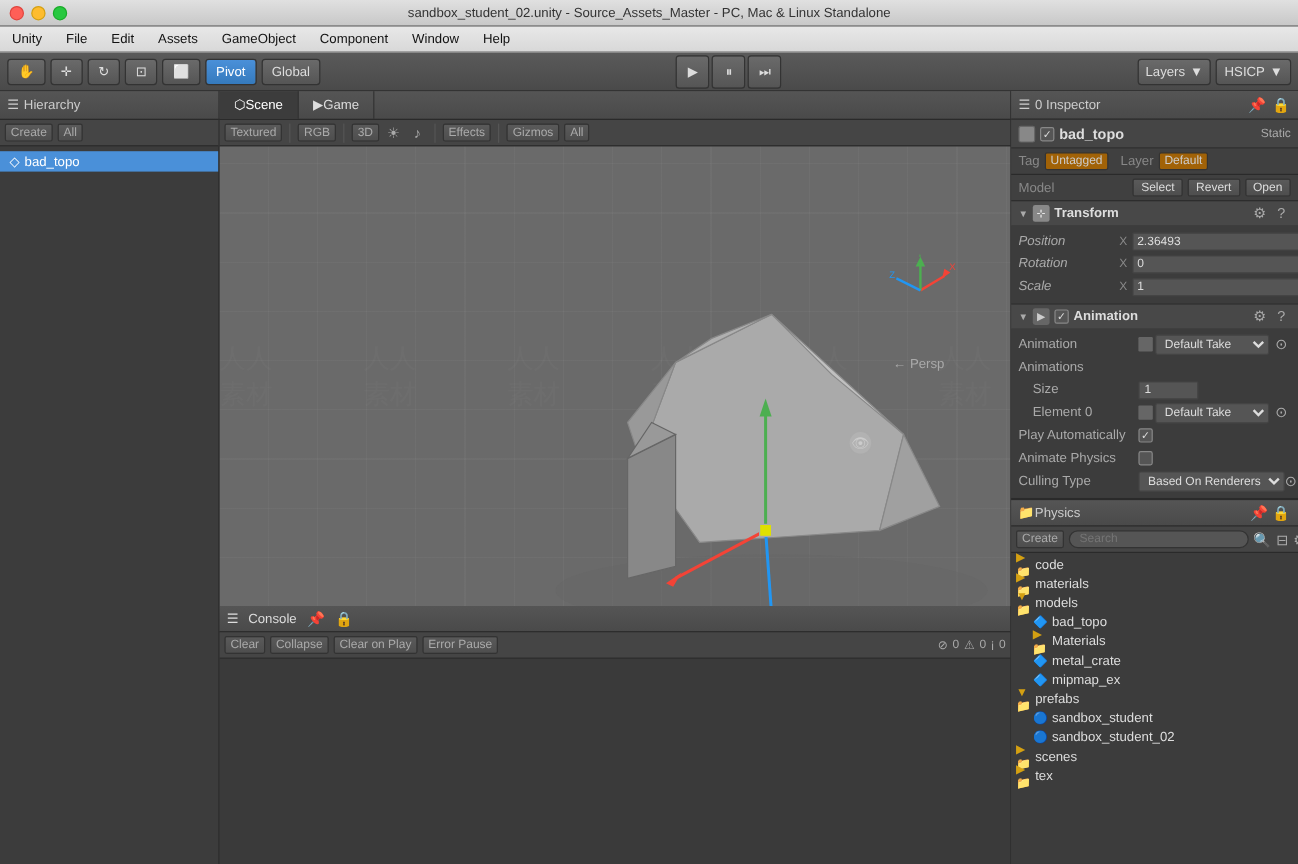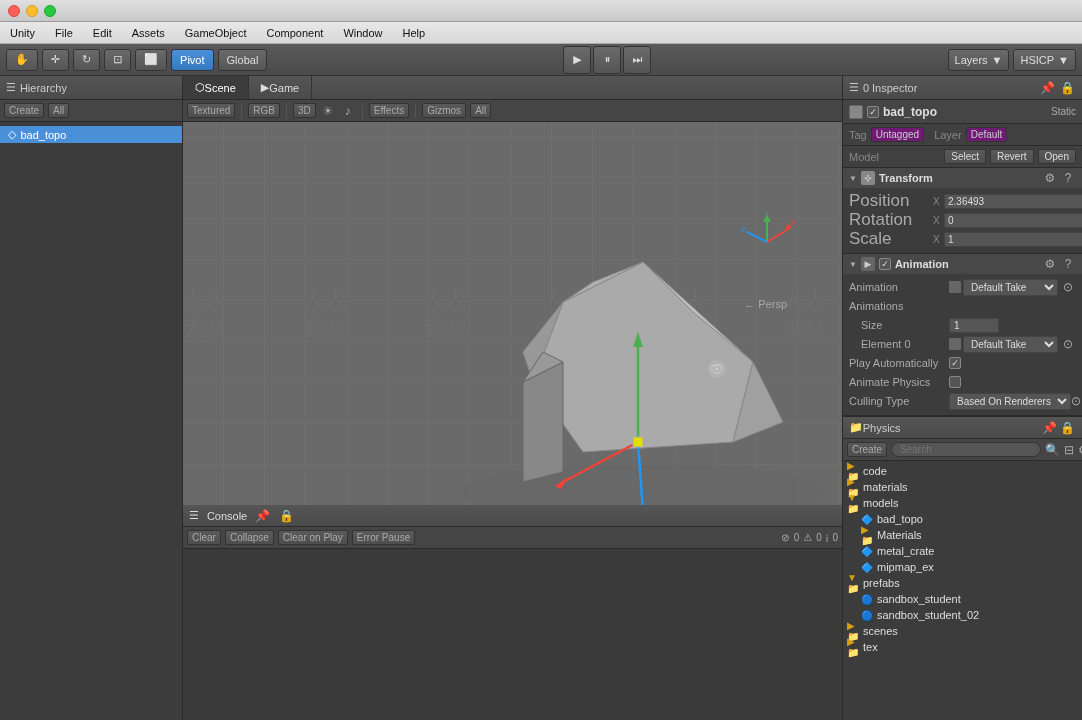--- a/index.html
+++ b/index.html
@@ -116,32 +116,32 @@
     }
     .checkbox { width: 12px; height: 12px; border: 1px solid #888; background: #555; border-radius: 2px; display: flex; align-items: center; justify-content: center; }
     .checkbox.checked::after { content: '✓'; font-size: 9px; color: #ddd; }
     .obj-name { font-size: 12px; font-weight: bold; color: #ddd; flex: 1; }
     .static-badge { font-size: 10px; color: #aaa; margin-left: auto; }
 
     .inspector-model-bar {
       height: 22px; background: #404040; display: flex; align-items: center;
       padding: 0 6px; gap: 4px; border-bottom: 1px solid #2a2a2a; font-size: 11px; text-align: center;
     }
-    .tag-dropdown { background: #701a75; border: 1px solid #333; border-radius: 2px; color: #ccc; padding: 1px 4px; font-size: 10px; cursor: pointer; }
+    .tag-dropdown { background: #a16207; border: 1px solid #333; border-radius: 2px; color: #ccc; padding: 1px 4px; font-size: 10px; cursor: pointer; }
     .inspector-section {
       border-bottom: 1px solid #2a2a2a;
     }
     .section-header {
       height: 20px; background: #484848; display: flex; align-items: center;
       padding: 0 6px; gap: 4px; cursor: pointer; font-size: 11px; color: #ccc;
     }
     .section-triangle { font-size: 8px; color: #aaa; }
     .section-body { padding: 4px 6px; background: #3c3c3c; }
     .prop-row { display: flex; align-items: center; height: 18px; gap: 4px; margin-bottom: 1px; }
-    .prop-label { width: 80px; font-size: 17px; color: #aaa; flex-shrink: 0; }
+    .prop-label { width: 80px; font-size: 11px; color: #aaa; flex-shrink: 0; font-style: italic; }
     .prop-field { flex: 1; display: flex; gap: 2px; }
     .xyz-field { display: flex; align-items: center; gap: 1px; flex: 1; }
     .xyz-label { font-size: 10px; color: #888; width: 10px; }
     .xyz-input { flex: 1; background: #555; border: 1px solid #444; color: #ddd; font-size: 10px; padding: 1px 3px; border-radius: 1px; min-width: 0; }
     .prop-value { background: #555; border: 1px solid #444; color: #ddd; font-size: 10px; padding: 1px 4px; border-radius: 1px; flex: 1; }
 
     
     .anim-prop-row { display: flex; align-items: center; height: 18px; margin-bottom: 1px; }
     .anim-label { width: 100px; font-size: 11px; color: #aaa; flex-shrink: 0; }
     .anim-dropdown { flex: 1; background: #555; border: 1px solid #444; border-radius: 2px; color: #ddd; font-size: 10px; padding: 1px 3px; cursor: pointer; }
@@ -183,20 +183,21 @@
   </style>
 </head>
 <body>
 
 <div class="title-bar">
   <div class="traffic-lights">
     <div class="traffic-light tl-close"></div>
     <div class="traffic-light tl-min"></div>
     <div class="traffic-light tl-max"></div>
   </div>
+  <div class="title-bar-title">sandbox_student_02.unity - Source_Assets_Master - PC, Mac &amp; Linux Standalone</div>
 </div>
 
 <div class="menu-bar">
   <div class="menu-item">Unity</div>
   <div class="menu-item">File</div>
   <div class="menu-item">Edit</div>
   <div class="menu-item">Assets</div>
   <div class="menu-item">GameObject</div>
   <div class="menu-item">Component</div>
   <div class="menu-item">Window</div>

